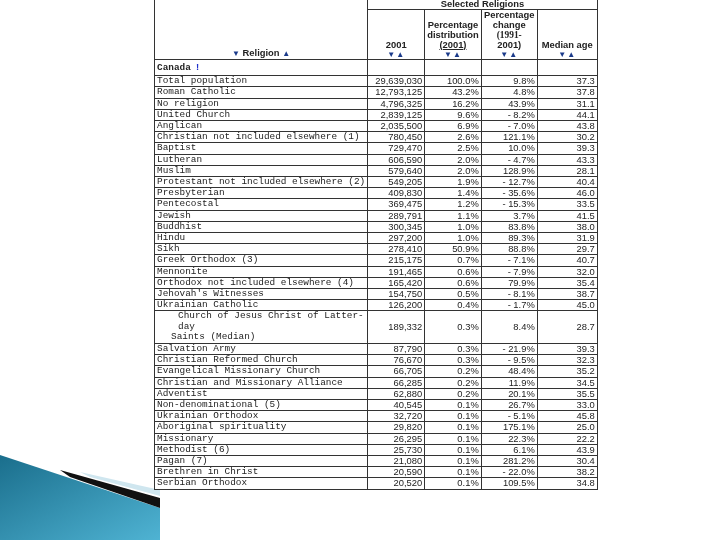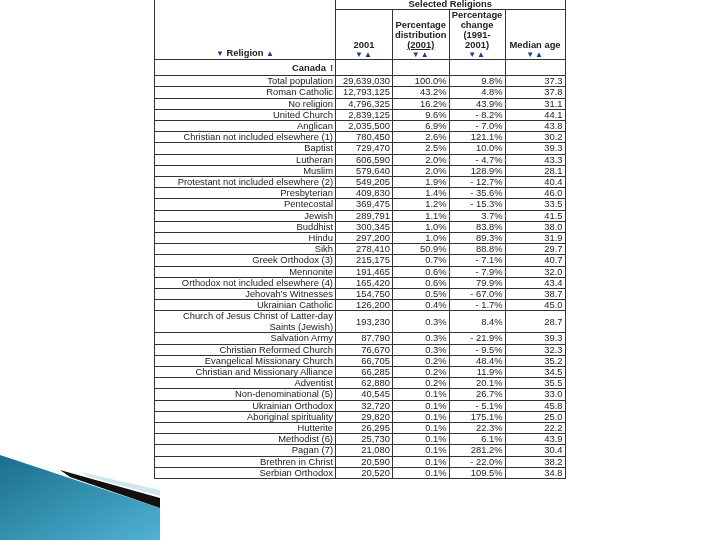--- a/index.html
+++ b/index.html
@@ -8,24 +8,24 @@
     .deco { position:absolute; left:0; bottom:0; width:160px; height:160px; }
     table.rel { position:absolute; left:154px; top:-2px; border-collapse:collapse; background:#fff;
                 font-family:"Liberation Sans", sans-serif; font-size:9.4px; color:#222; }
     table.rel td, table.rel th { border:1.5px solid #333; padding:0 2px; line-height:10.2px; height:10.2px; white-space:nowrap; }
     table.rel th { font-weight:bold; font-size:9.4px; text-align:center; vertical-align:bottom; line-height:10px; }
     th.sel { height:14px; vertical-align:middle; }
     th.relhdr { vertical-align:middle; width:176px; }
     th.c1 { width:52px; } th.c2 { width:51px; } th.c3 { width:51px; } th.c4 { width:55px;margin-left:48px; }
     .arr { color:#1a3a8a; font-size:8px; letter-spacing:1px; display:block; line-height:9px; }
     .arr-in { color:#1a3a8a; font-size:8px; }
-    td.name { text-align:right; padding-left:7px; }
+    td.name { text-align:left; padding-left:7px;font-family:Liberation Mono, monospace; }
     td.num { text-align:right; }
     tr.canada td { height:15px; font-weight:bold; }
-    td.name.wrap { white-space:normal; line-height:10.5px; padding-left:0; }
+    td.name.wrap { white-space:normal; line-height:10.5px; padding-left:16px; }
     td.name.wrap .ind { padding-left:7px; }
     .bang { color:#2233cc; font-weight:bold; margin-left:4px; }
   </style>
 </head>
 <body>
 
 <svg class="deco" viewBox="0 0 160 160">
   <defs>
     <linearGradient id="tg" x1="0" y1="0" x2="1" y2="1">
       <stop offset="0" stop-color="#1a6e8c"></stop>
@@ -54,21 +54,21 @@
         </th>
         <th class="c2">
           <span style="display: block;">Percentage</span>
           <span style="display: block;">distribution</span>
           <span style="display: block; text-decoration: underline;">(2001)</span>
           <span class="arr"><span>▼</span><span>▲</span></span>
         </th>
         <th class="c3">
           <span style="display: block;">Percentage</span>
           <span style="display: block;">change</span>
-          <span style="display: block;">(1991-</span>
+          <span style="display: block; font-family: Liberation Serif, serif;">(1991-</span>
           <span style="display: block;">2001)</span>
           <span class="arr"><span>▼</span><span>▲</span></span>
         </th>
         <th class="c4">
           <span style="display: block;">Median age</span>
           <span class="arr"><span>▼</span><span>▲</span></span>
         </th>
       </tr>
   </thead>
   <tbody id="tbody">
@@ -205,42 +205,42 @@
         <td class="num">191,465</td>
         <td class="num">0.6%</td>
         <td class="num">- 7.9%</td>
         <td class="num">32.0</td>
       </tr>
       <tr>
         <td class="name">Orthodox not included elsewhere (4)</td>
         <td class="num">165,420</td>
         <td class="num">0.6%</td>
         <td class="num">79.9%</td>
-        <td class="num">43.4</td>
+        <td class="num">35.4</td>
       </tr>
       <tr>
         <td class="name">Jehovah's Witnesses</td>
         <td class="num">154,750</td>
         <td class="num">0.5%</td>
-        <td class="num">- 67.0%</td>
+        <td class="num">- 8.1%</td>
         <td class="num">38.7</td>
       </tr>
       <tr>
         <td class="name">Ukrainian Catholic</td>
         <td class="num">126,200</td>
         <td class="num">0.4%</td>
         <td class="num">- 1.7%</td>
         <td class="num">45.0</td>
       </tr>
       <tr>
         <td class="name wrap">
           <span class="ind" style="display: block;">Church of Jesus Christ of Latter-day</span>
-          <span style="display: block;">Saints (Jewish)</span>
+          <span style="display: block;">Saints (Median)</span>
         </td>
-        <td class="num">193,230</td>
+        <td class="num">189,332</td>
         <td class="num">0.3%</td>
         <td class="num">8.4%</td>
         <td class="num">28.7</td>
       </tr>
       <tr>
         <td class="name">Salvation Army</td>
         <td class="num">87,790</td>
         <td class="num">0.3%</td>
         <td class="num">- 21.9%</td>
         <td class="num">39.3</td>
@@ -288,21 +288,21 @@
         <td class="num">45.8</td>
       </tr>
       <tr>
         <td class="name">Aboriginal spirituality</td>
         <td class="num">29,820</td>
         <td class="num">0.1%</td>
         <td class="num">175.1%</td>
         <td class="num">25.0</td>
       </tr>
       <tr>
-        <td class="name">Hutterite</td>
+        <td class="name">Missionary</td>
         <td class="num">26,295</td>
         <td class="num">0.1%</td>
         <td class="num">22.3%</td>
         <td class="num">22.2</td>
       </tr>
       <tr>
         <td class="name">Methodist (6)</td>
         <td class="num">25,730</td>
         <td class="num">0.1%</td>
         <td class="num">6.1%</td>

